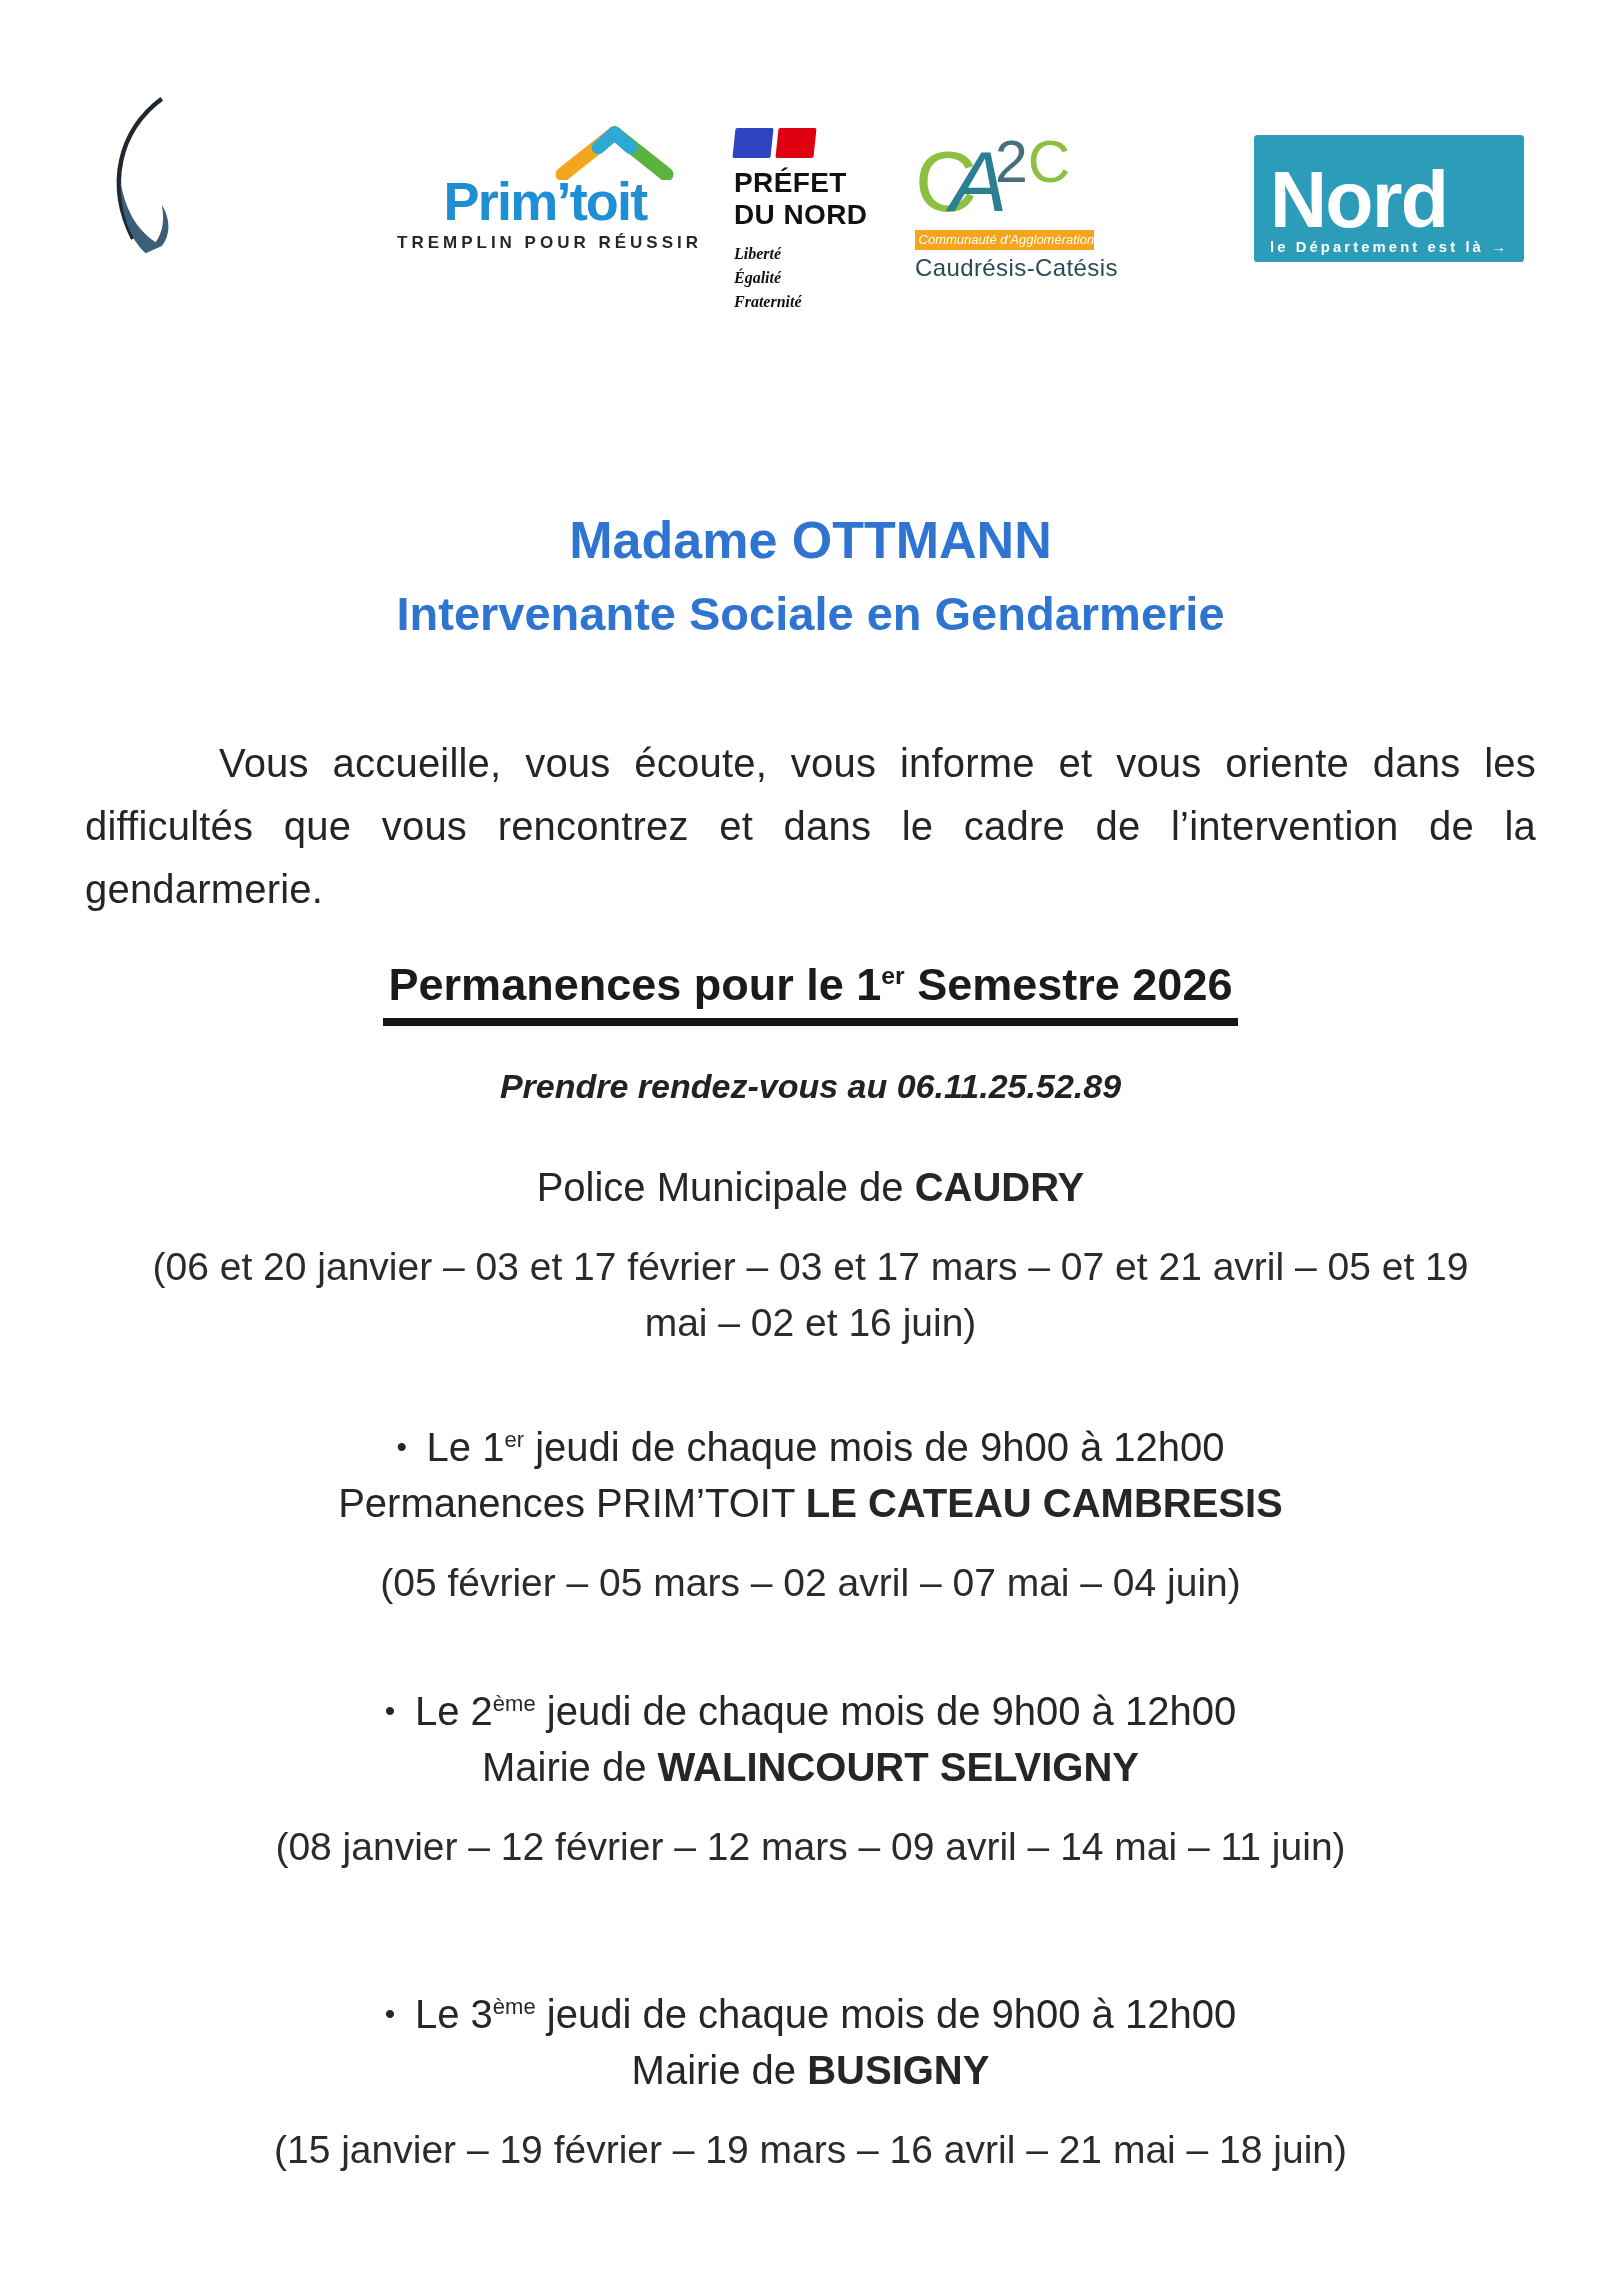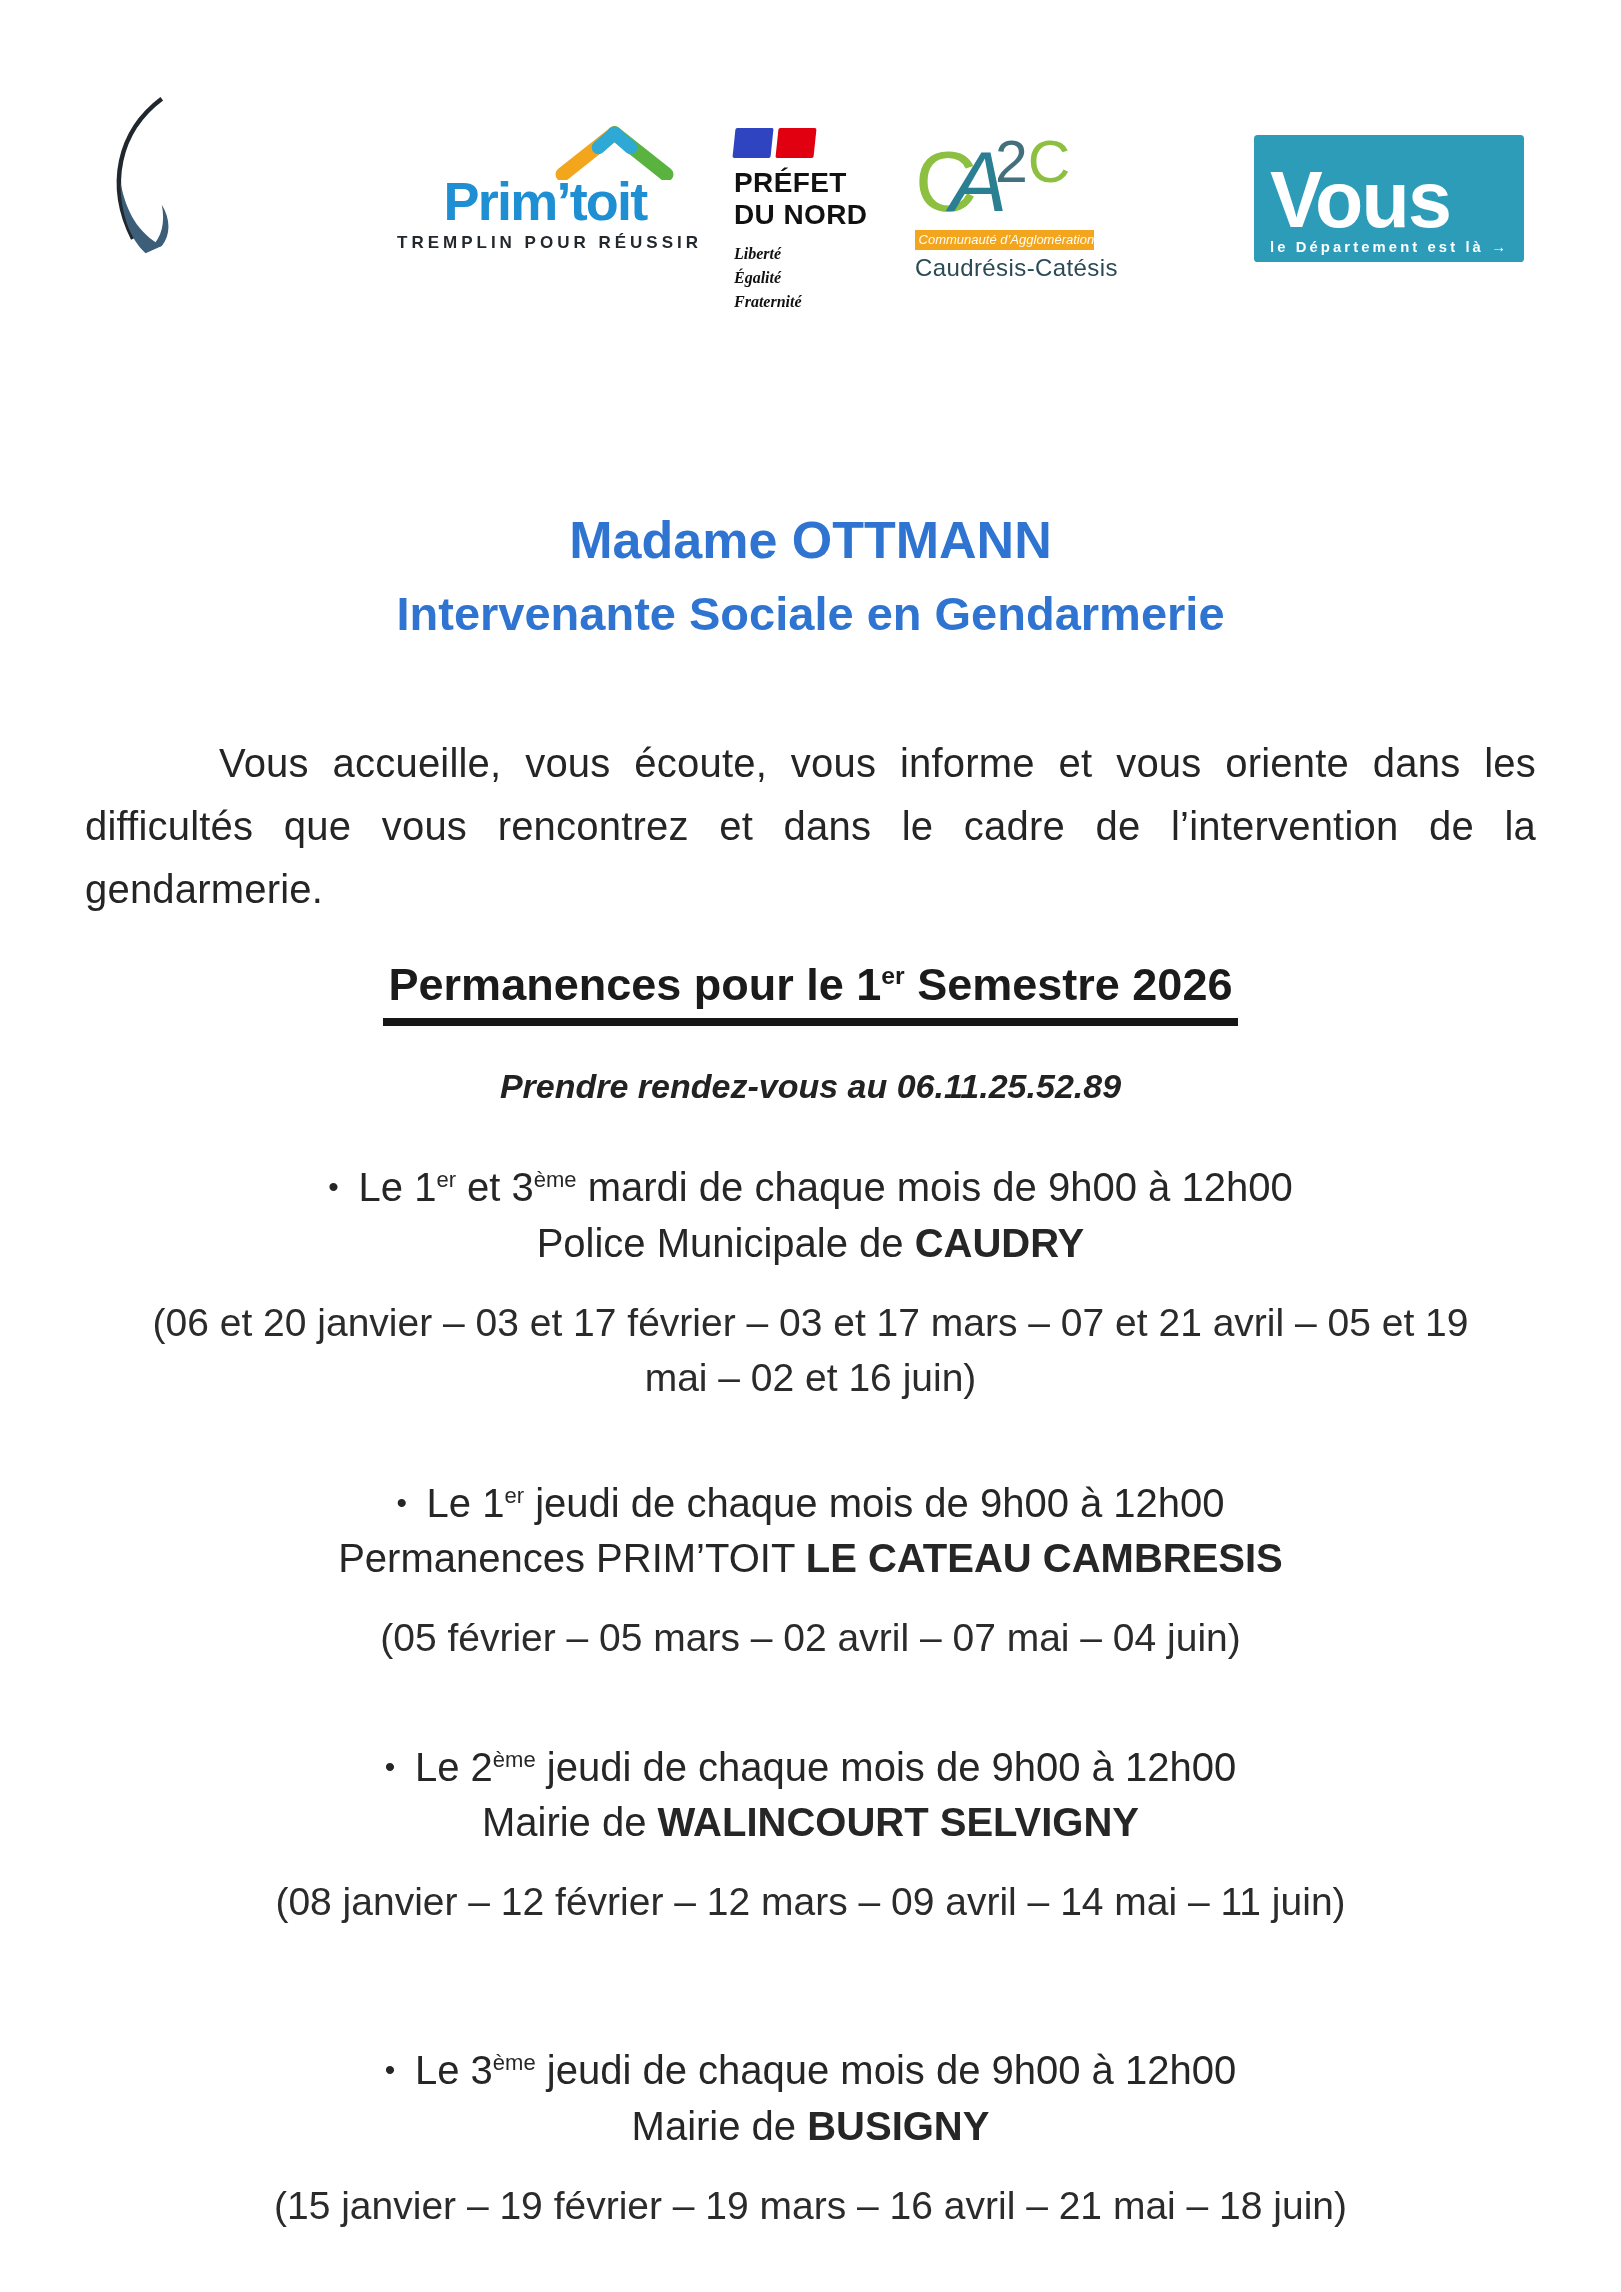--- a/index.html
+++ b/index.html
@@ -124,39 +124,38 @@
 
     <div class="logo logo-ca2c">
       <div class="ca2c-letters">
         <span class="ca2c-c1">C</span><span class="ca2c-a">A</span><span class="ca2c-2">2</span><span class="ca2c-c2">C</span>
       </div>
       <div class="ca2c-banner">Communauté d’Agglomération</div>
       <div class="ca2c-name">Caudrésis-Catésis</div>
     </div>
 
     <div class="logo logo-nord">
-      <div class="nord-name">Vous</div>
+      <div class="nord-name">Nord</div>
       <div class="nord-tagline">le Département est là →</div>
     </div>
 
   </div>
 
   <div class="doc-title">Madame OTTMANN</div>
   <div class="doc-subtitle">Intervenante Sociale en Gendarmerie</div>
 
   <p class="intro">Vous accueille, vous écoute, vous informe et vous oriente dans les difficultés que vous rencontrez et dans le cadre de l’intervention de la gendarmerie.</p>
 
   <div class="heading">
     <span class="heading-text"><span>Permanences pour le 1</span><sup>er</sup><span> Semestre 2026</span></span>
   </div>
 
   <p class="appointment">Prendre rendez-vous au 06.11.25.52.89</p>
 
   <div class="sched sched-1">
-    <div class="sched-when"><span class="bullet">•</span><span><span>Le 1</span><sup>er</sup><span> et 3</span><sup>ème</sup><span> mardi de chaque mois de 9h00 à 12h00</span></span></div>
     <div class="sched-loc"><span>Police Municipale de </span><span class="seg-bold">CAUDRY</span></div>
     <div class="sched-dates">(06 et 20 janvier – 03 et 17 février – 03 et 17 mars – 07 et 21 avril – 05 et 19 mai – 02 et 16 juin)</div>
   </div>
 
   <div class="sched sched-2">
     <div class="sched-when"><span class="bullet">•</span><span><span>Le 1</span><sup>er</sup><span> jeudi de chaque mois de 9h00 à 12h00</span></span></div>
     <div class="sched-loc"><span>Permanences PRIM’TOIT </span><span class="seg-bold">LE CATEAU CAMBRESIS</span></div>
     <div class="sched-dates">(05 février – 05 mars – 02 avril – 07 mai – 04 juin)</div>
   </div>
 

